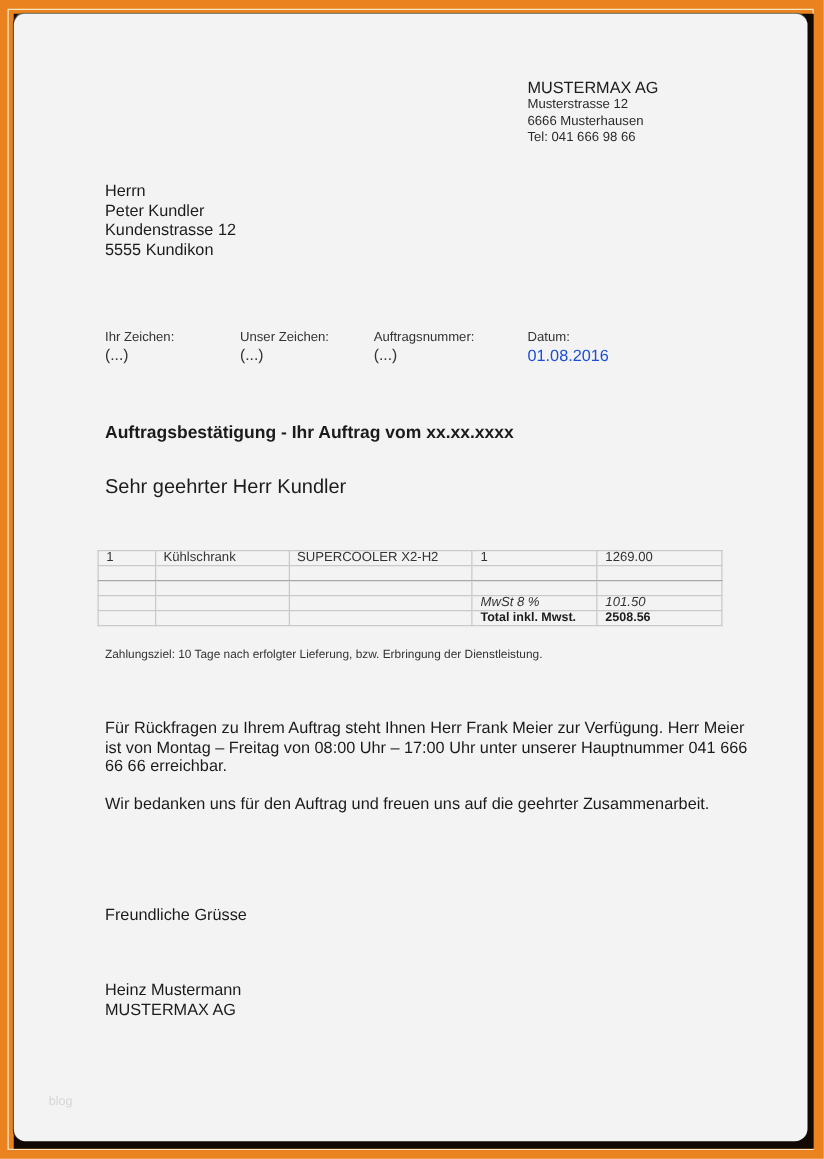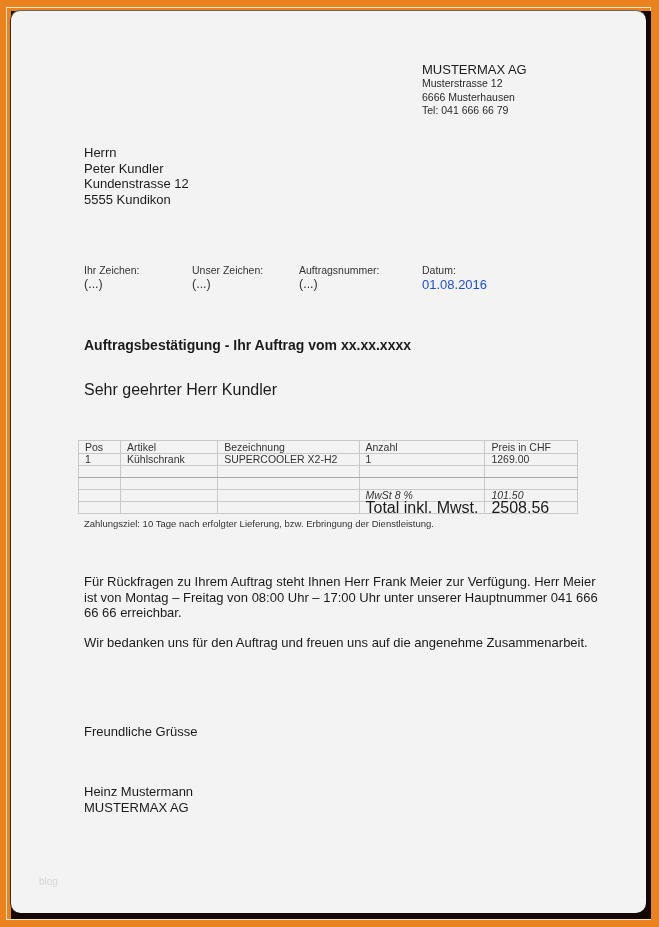--- a/index.html
+++ b/index.html
@@ -42,42 +42,42 @@
     position: absolute; left: 67px; top: 429px; width: 500px;
     border-collapse: collapse; font-size: 10.5px; color: #333;
   }
   table.items td {
     border: 1px solid #c9c9c9; padding: 0 6px; height: 11px; line-height: 11px;
     vertical-align: middle; white-space: nowrap;
   }
   table.items tr.hdr td { height: 12px; }
   table.items tr.sep td { border-bottom: 1.5px solid #a9a9a9; }
   table.items td.italic { font-style: italic; }
-  table.items td.bold { font-weight: normal; color: #1b1b1b; font-size: 16px; margin-top: 10px; }
+  table.items td.bold { font-weight: bold; color: #1b1b1b; font-size: 10px; margin-top: 10px; }
   .payment { left: 73px; top: 507px; font-size: 9.5px; color: #333; }
   .p1 { left: 73px; top: 533px; font-size: 13px; }
   .p2 { left: 73px; top: 563px; font-size: 13px; line-height: 15.5px; width: 520px; }
   .p3 { left: 73px; top: 624px; font-size: 13px; line-height: 15.5px; width: 520px; }
   .closing { left: 73px; top: 713px; font-size: 13px; }
   .signer { left: 73px; top: 773px; font-size: 13px; line-height: 15.5px; }
   .watermark { left: 28px; top: 865px; font-size: 10px; color: #d6d6d6; }
 </style>
 </head>
 <body>
 
 <div class="cream-line"></div>
 <div class="shadow"></div>
 
 <div class="page">
 
   <div class="abs sender">
     <div class="company">MUSTERMAX AG</div>
     <div>Musterstrasse 12</div>
     <div>6666 Musterhausen</div>
-    <div>Tel: 041 666 66 79</div>
+    <div>Tel: 041 666 98 66</div>
   </div>
 
   <div class="abs recipient">
     <div>Herrn</div>
     <div>Peter Kundler</div>
     <div>Kundenstrasse 12</div>
     <div>5555 Kundikon</div>
   </div>
 
   <div class="abs refs">
@@ -104,27 +104,20 @@
 
   <table class="items">
     <colgroup>
       <col style="width:46px">
         <col style="width:107px">
         <col style="width:147px">
         <col style="width:100px">
         <col style="width:100px">
     </colgroup>
     <tbody>
-        <tr class="hdr">
-      <td>Pos</td>
-      <td>Artikel</td>
-      <td>Bezeichnung</td>
-      <td>Anzahl</td>
-      <td>Preis in CHF</td>
-    </tr>
     <tr>
       <td>1</td>
       <td>Kühlschrank</td>
       <td>SUPERCOOLER X2-H2</td>
       <td>1</td>
       <td>1269.00</td>
     </tr>
     <tr class="sep">
       <td></td>
       <td></td>
@@ -152,21 +145,21 @@
       <td></td>
       <td class="bold">Total inkl. Mwst.</td>
       <td class="bold">2508.56</td>
     </tr>
   </tbody>
     </table>
 
   <div class="abs payment">Zahlungsziel: 10 Tage nach erfolgter Lieferung, bzw. Erbringung der Dienstleistung.</div>
 
   <div class="abs p2">Für Rückfragen zu Ihrem Auftrag steht Ihnen Herr Frank Meier zur Verfügung. Herr Meier ist von Montag – Freitag von 08:00 Uhr – 17:00 Uhr unter unserer Hauptnummer 041 666 66 66 erreichbar.</div>
-  <div class="abs p3">Wir bedanken uns für den Auftrag und freuen uns auf die angenehme Zusammenarbeit.</div>
+  <div class="abs p3">Wir bedanken uns für den Auftrag und freuen uns auf die geehrter Zusammenarbeit.</div>
 
   <div class="abs closing">Freundliche Grüsse</div>
 
   <div class="abs signer">
     <div>Heinz Mustermann</div>
     <div>MUSTERMAX AG</div>
   </div>
 
   <div class="abs watermark">blog</div>
 </div>

